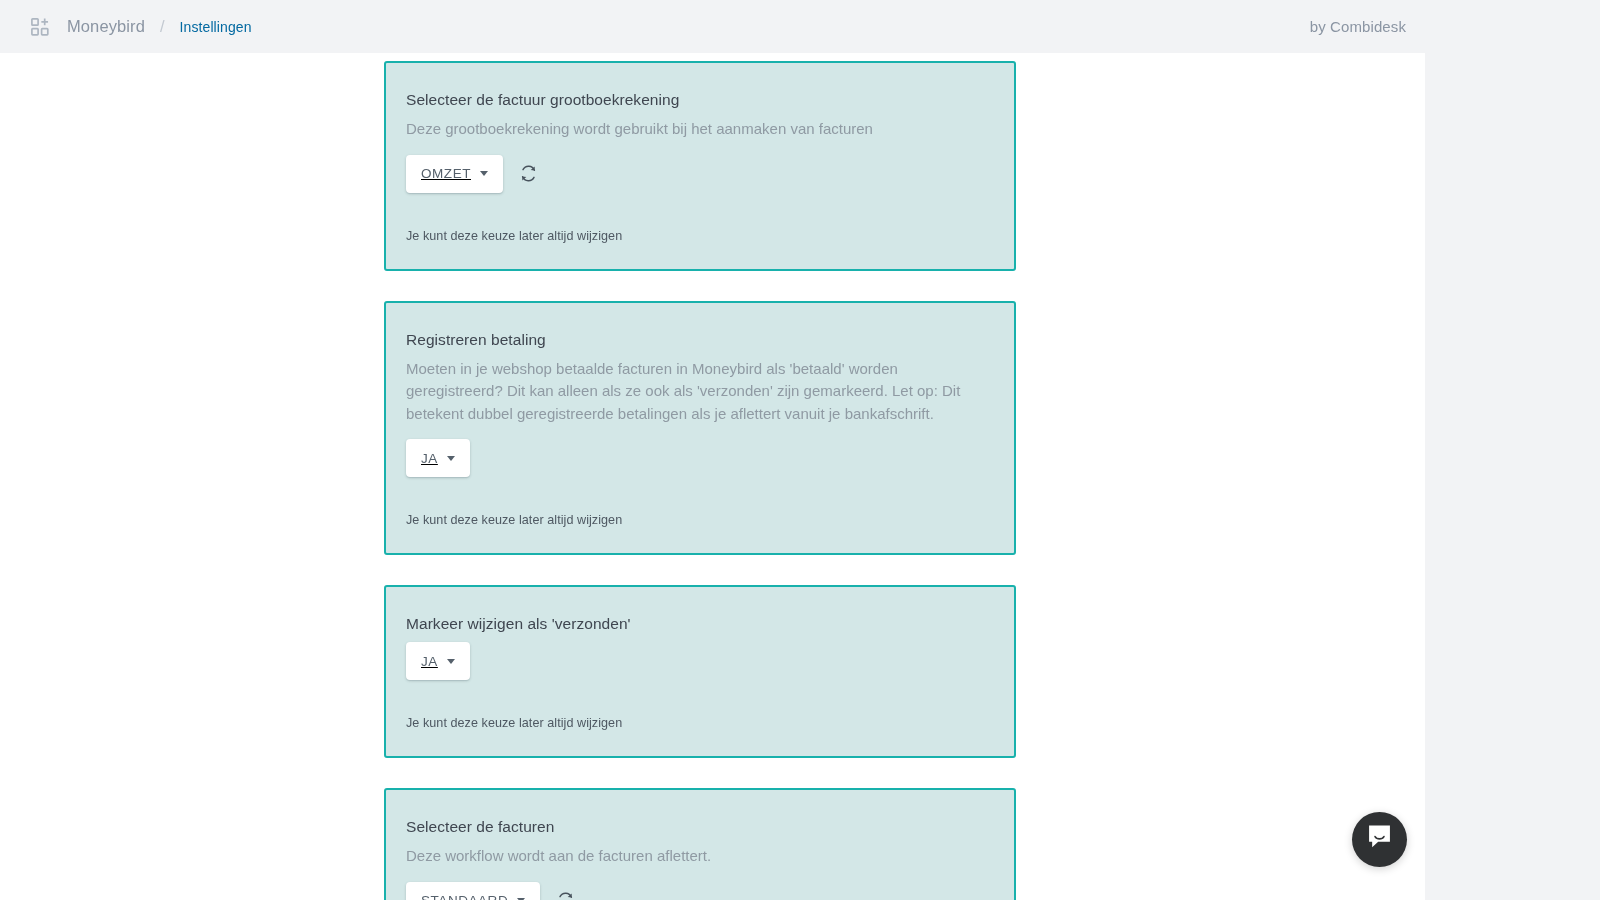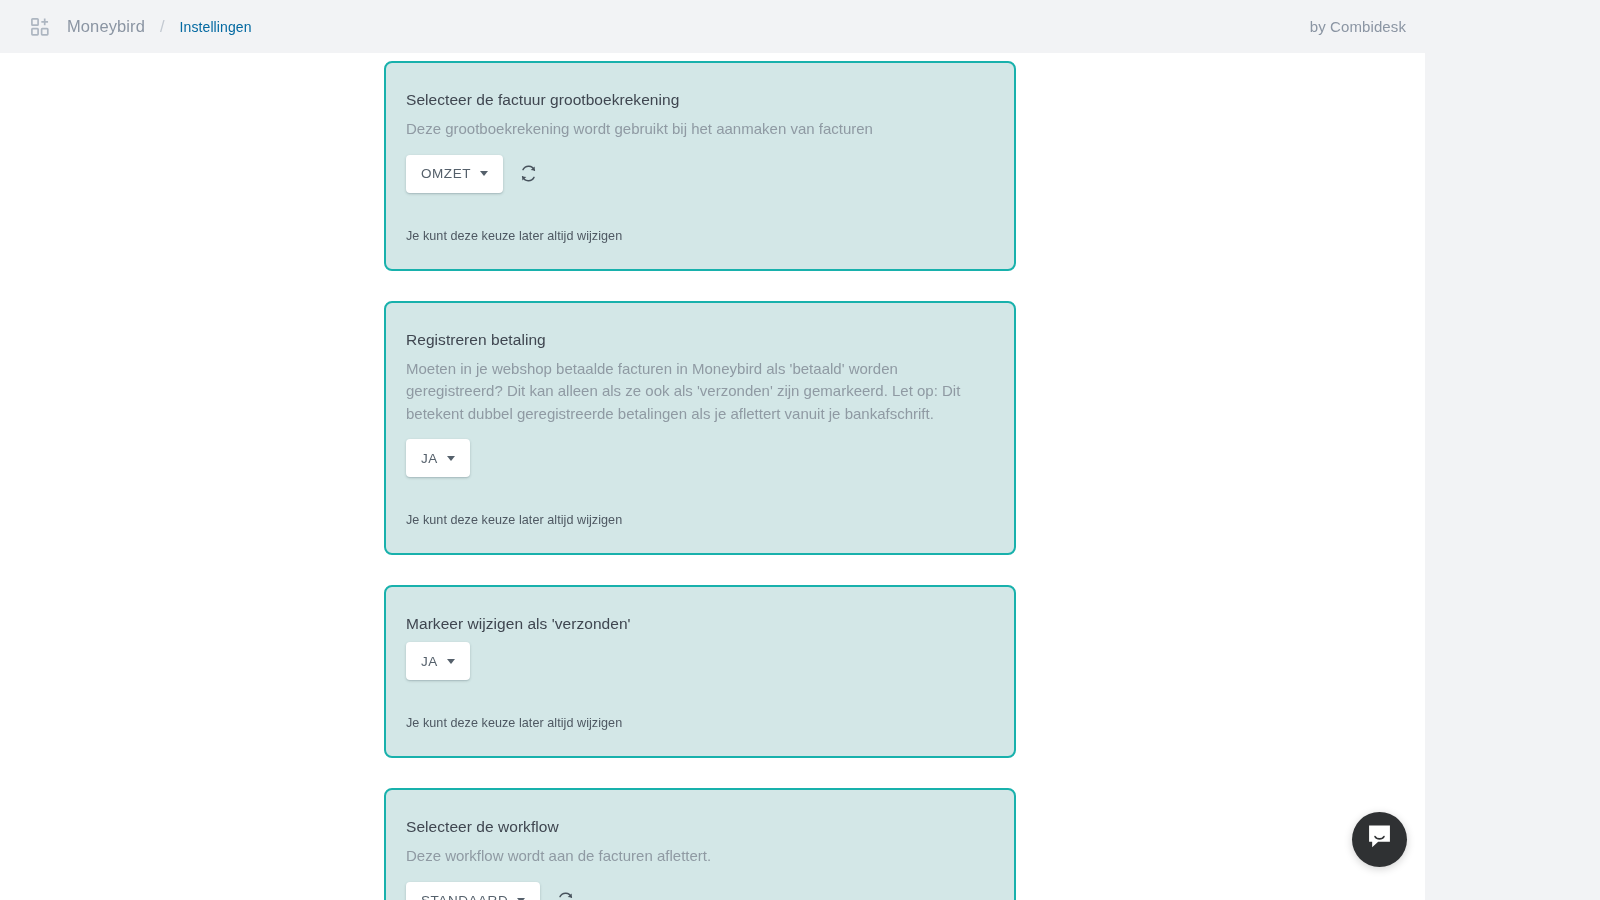--- a/index.html
+++ b/index.html
@@ -90,21 +90,21 @@
     position: absolute;
     left: 384px;
     top: 61px;
     width: 632px;
   }
   .card {
     position: relative;
     width: 632px;
     background: #d3e7e7;
     border: 2px solid #18b1ac;
-    border-radius: 8px;
+    border-radius: 3px;
     margin-bottom: 30px;
     padding: 28px 20px 26px 20px;
   }
   .card-title {
     font-size: 15.5px;
     color: #3f4650;
     margin: 0 0 9px 0;
     font-weight: 400;
     letter-spacing: .05px;
   }
@@ -114,20 +114,21 @@
     color: #8f9aa3;
     margin: 0 0 14px 0;
     max-width: 596px;
     font-weight: 400;
   }
   .control-row {
     display: flex;
     align-items: center;
     gap: 16px;
     margin-bottom: 12px;
+    text-decoration: underline;
   }
   .dropdown {
     background: #ffffff;
     border: none;
     border-radius: 4px;
     box-shadow: 0 1px 3px rgba(40,60,70,.20), 0 1px 1px rgba(40,60,70,.10);
     height: 38px;
     min-width: 58px;
     padding: 0 15px;
     display: inline-flex;
@@ -245,21 +246,21 @@
       <div class="control-row">
         <button class="dropdown">
           <span class="dropdown-label">JA</span>
           <span class="caret"></span>
         </button>
       </div>
       <div class="card-note">Je kunt deze keuze later altijd wijzigen</div>
     </div>
 
     <div class="card">
-      <h3 class="card-title">Selecteer de workflow</h3>
+      <h3 class="card-title">Selecteer de facturen</h3>
       <p class="card-desc">Deze workflow wordt aan de facturen aflettert.</p>
       <div class="control-row">
         <button class="dropdown">
           <span class="dropdown-label">STANDAARD</span>
           <span class="caret"></span>
         </button>
         <button class="refresh-btn">
           <svg viewBox="0 0 20 20" width="19" height="19" xmlns="http://www.w3.org/2000/svg">
             <path d="M16.2 6.6 A6.6 6.6 0 0 0 4.2 6.0" fill="none" stroke="#47525c" stroke-width="1.5" stroke-linecap="round"></path>
             <path d="M3.8 13.4 A6.6 6.6 0 0 0 15.8 14.0" fill="none" stroke="#47525c" stroke-width="1.5" stroke-linecap="round"></path>

